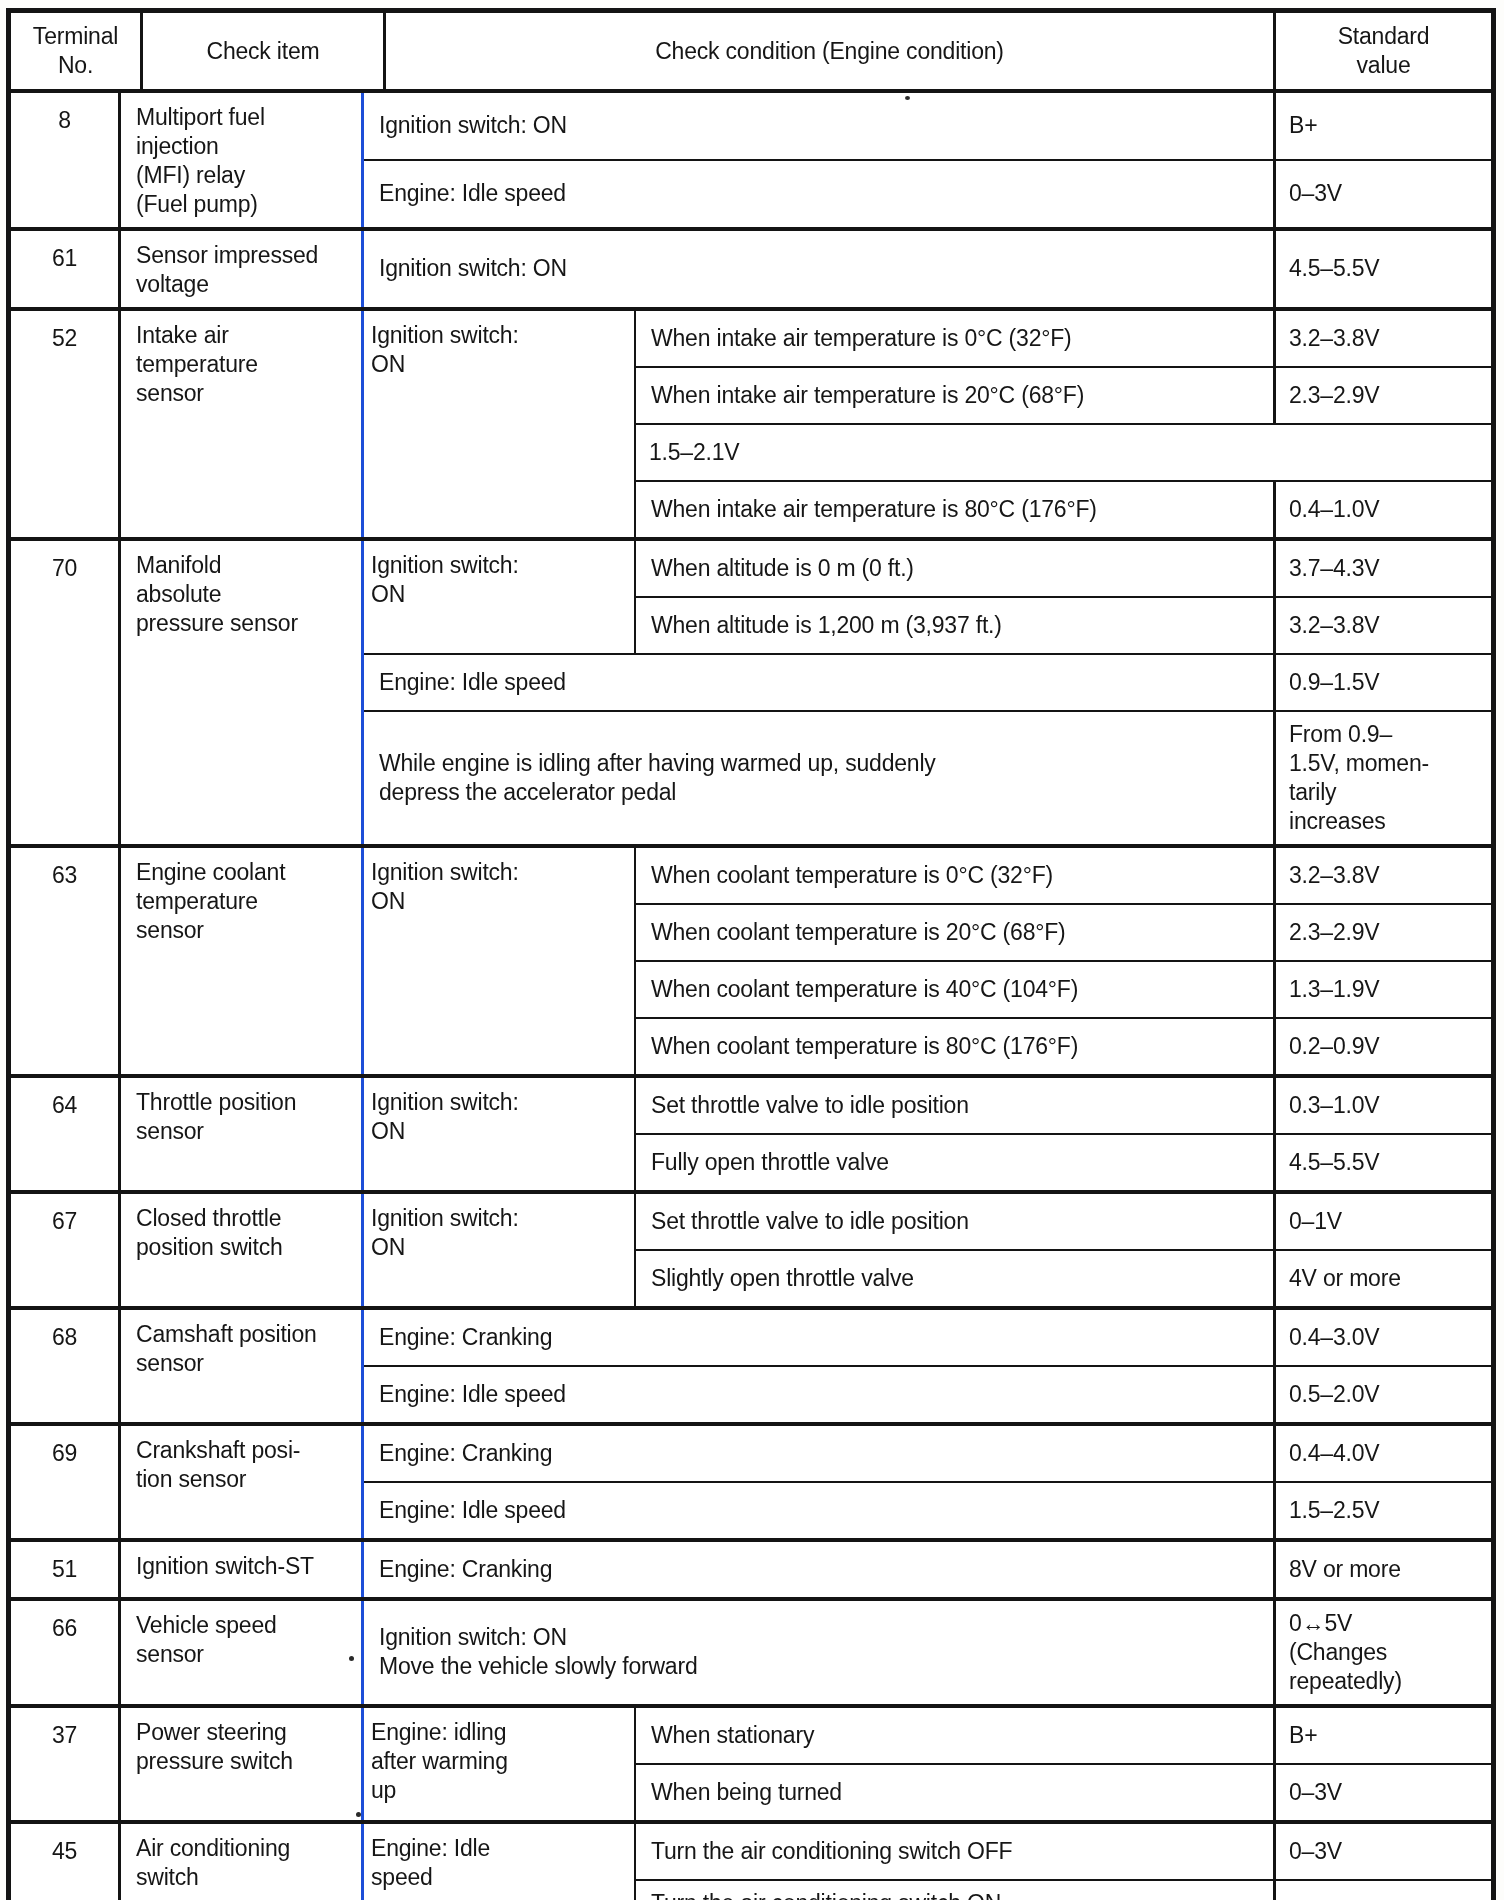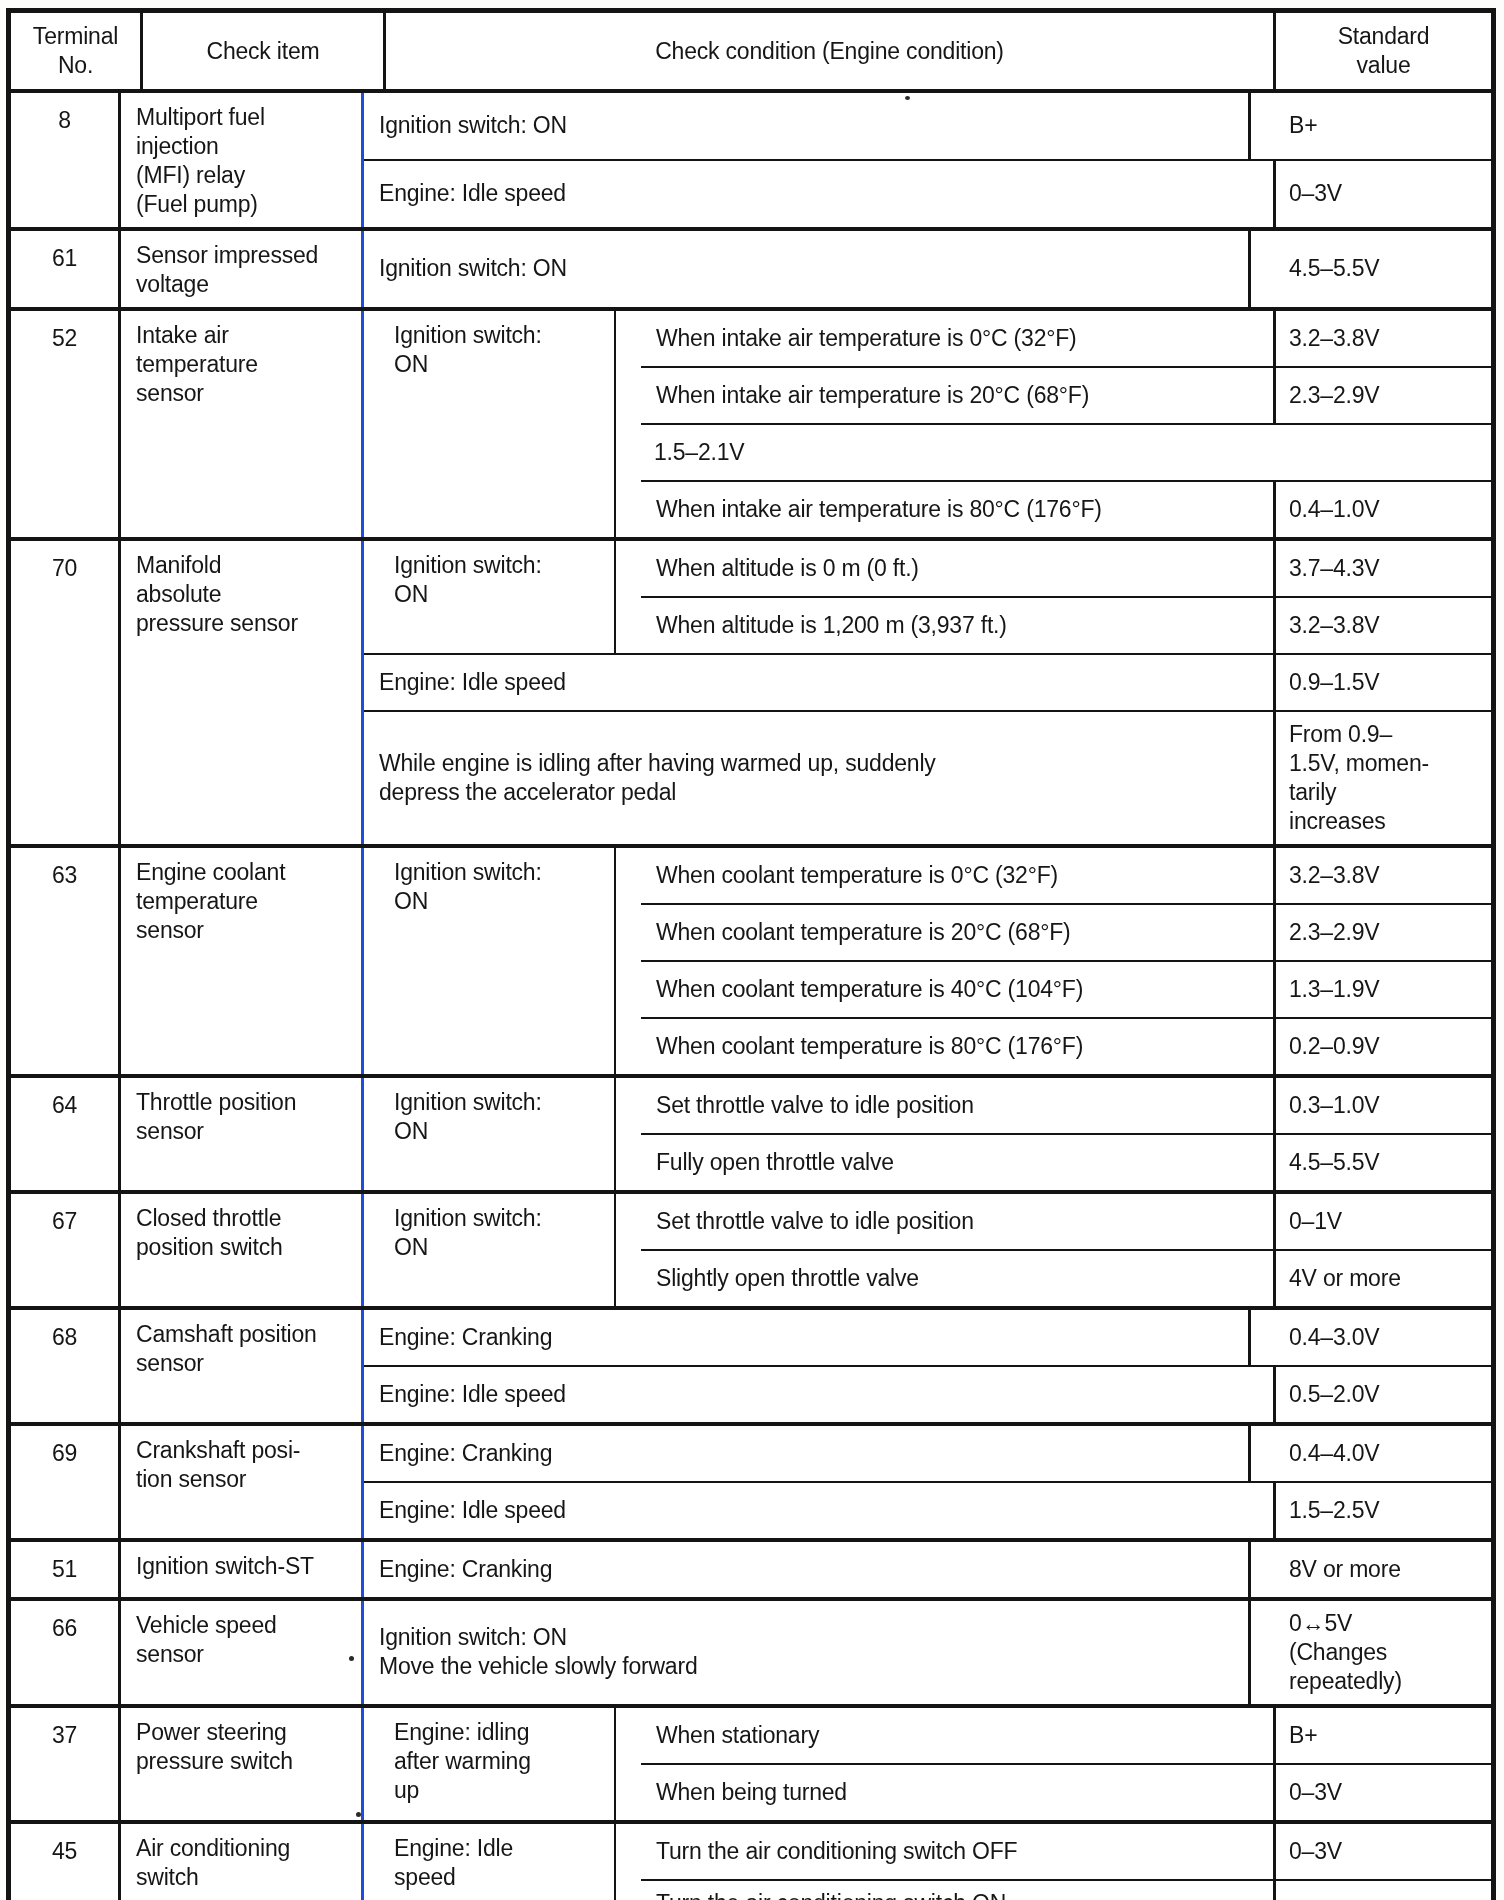--- a/index.html
+++ b/index.html
@@ -31,27 +31,27 @@
   .c-term{
     width:110px;border-right:3px solid #141414;
     text-align:center;padding-top:13px;flex-shrink:0;
   }
   .c-item{
     width:243px;border-right:3px solid #1d4ed8;
     padding:10px 8px 8px 15px;flex-shrink:0;
   }
   .c-main{flex:1;display:flex;flex-direction:column;min-width:0;}
   .block{display:flex;border-top:2px solid #141414;min-height:55px;flex:1 0 auto;}
-  .block:first-child{border-top:none;gap:25px;}
+  .block:first-child{border-top:none;}
   .b-cond{flex:1;display:flex;align-items:center;padding:8px 10px 8px 15px;border-right:3px solid #141414;}
   .b-val{width:215px;display:flex;align-items:center;padding:8px 8px 8px 13px;flex-shrink:0;}
   
   .split-shared{
-    width:252px;flex-shrink:0;border-right:2px solid #141414;
-    padding:10px 6px 8px 30px;
+    width:272px;flex-shrink:0;border-right:2px solid #141414;
+    padding:10px 6px 8px 7px;
   }
   .split-subs{flex:1;display:flex;flex-direction:column;min-width:0;}
   .sub{display:flex;border-top:2px solid #141414;min-height:55px;flex:1 0 auto;}
   .sub:first-child{border-top:none;}
   
   .speck{position:absolute;background:#2a2a2a;border-radius:50%;}
 </style>
 </head>
 <body>
 

